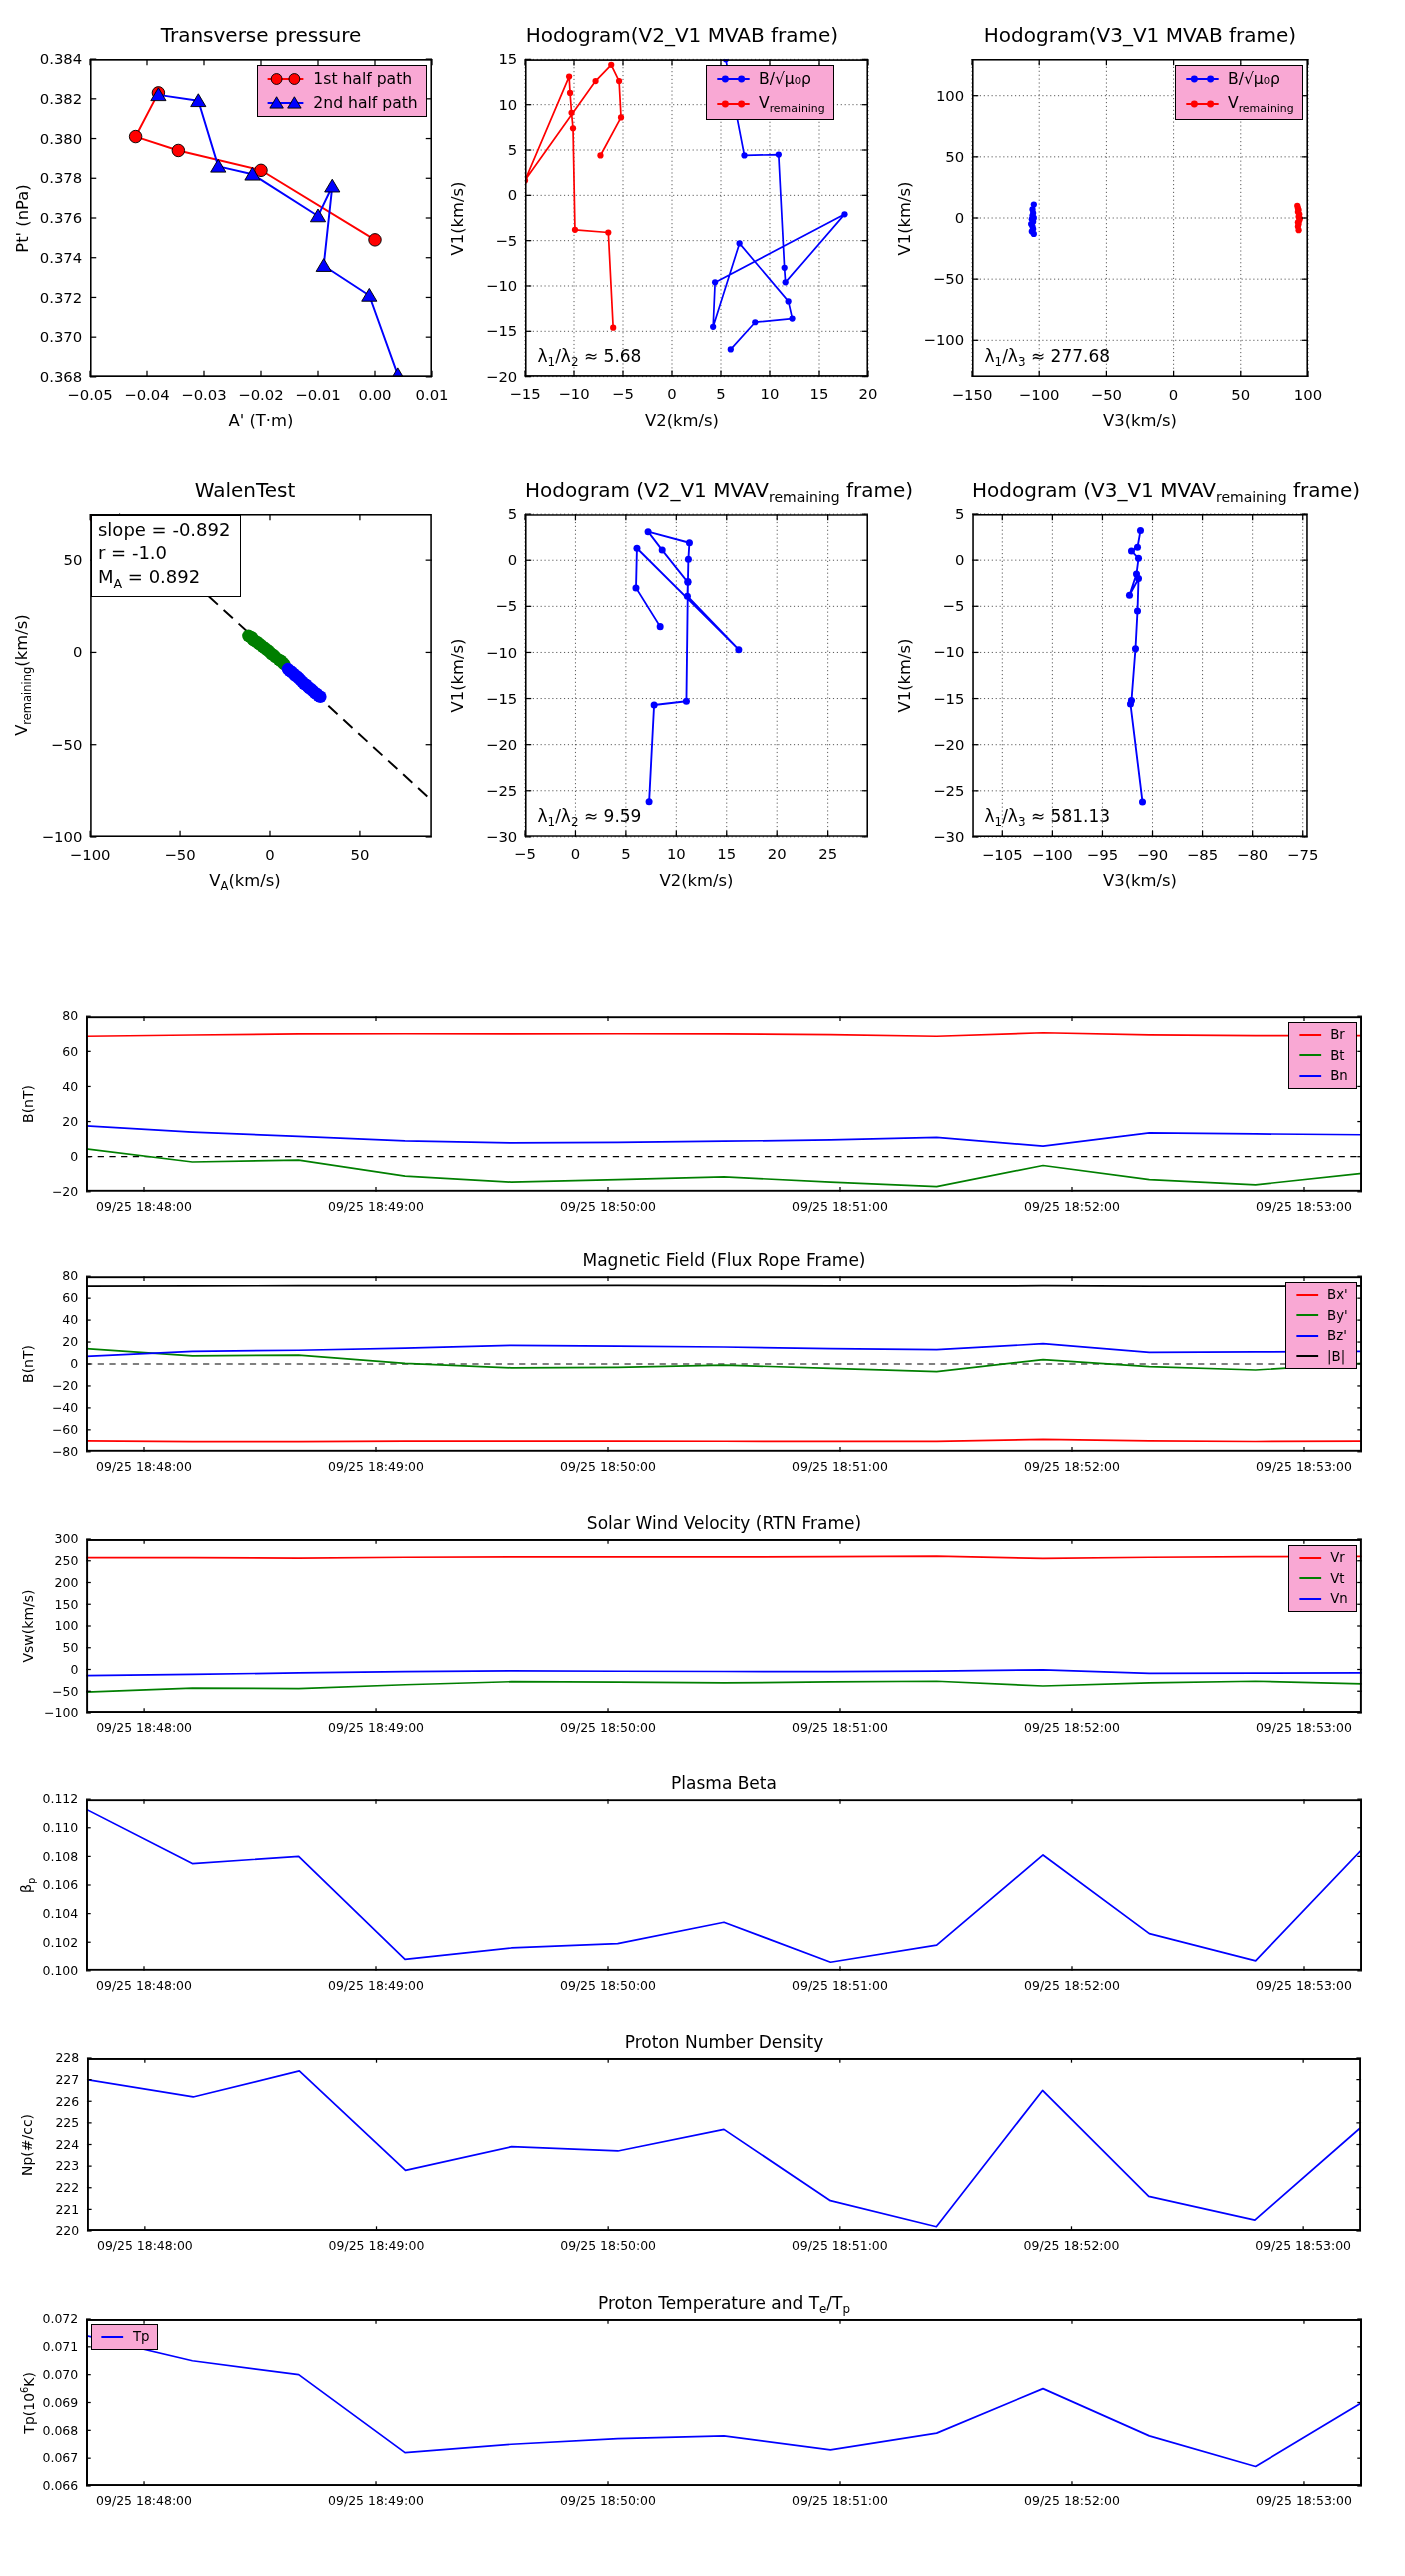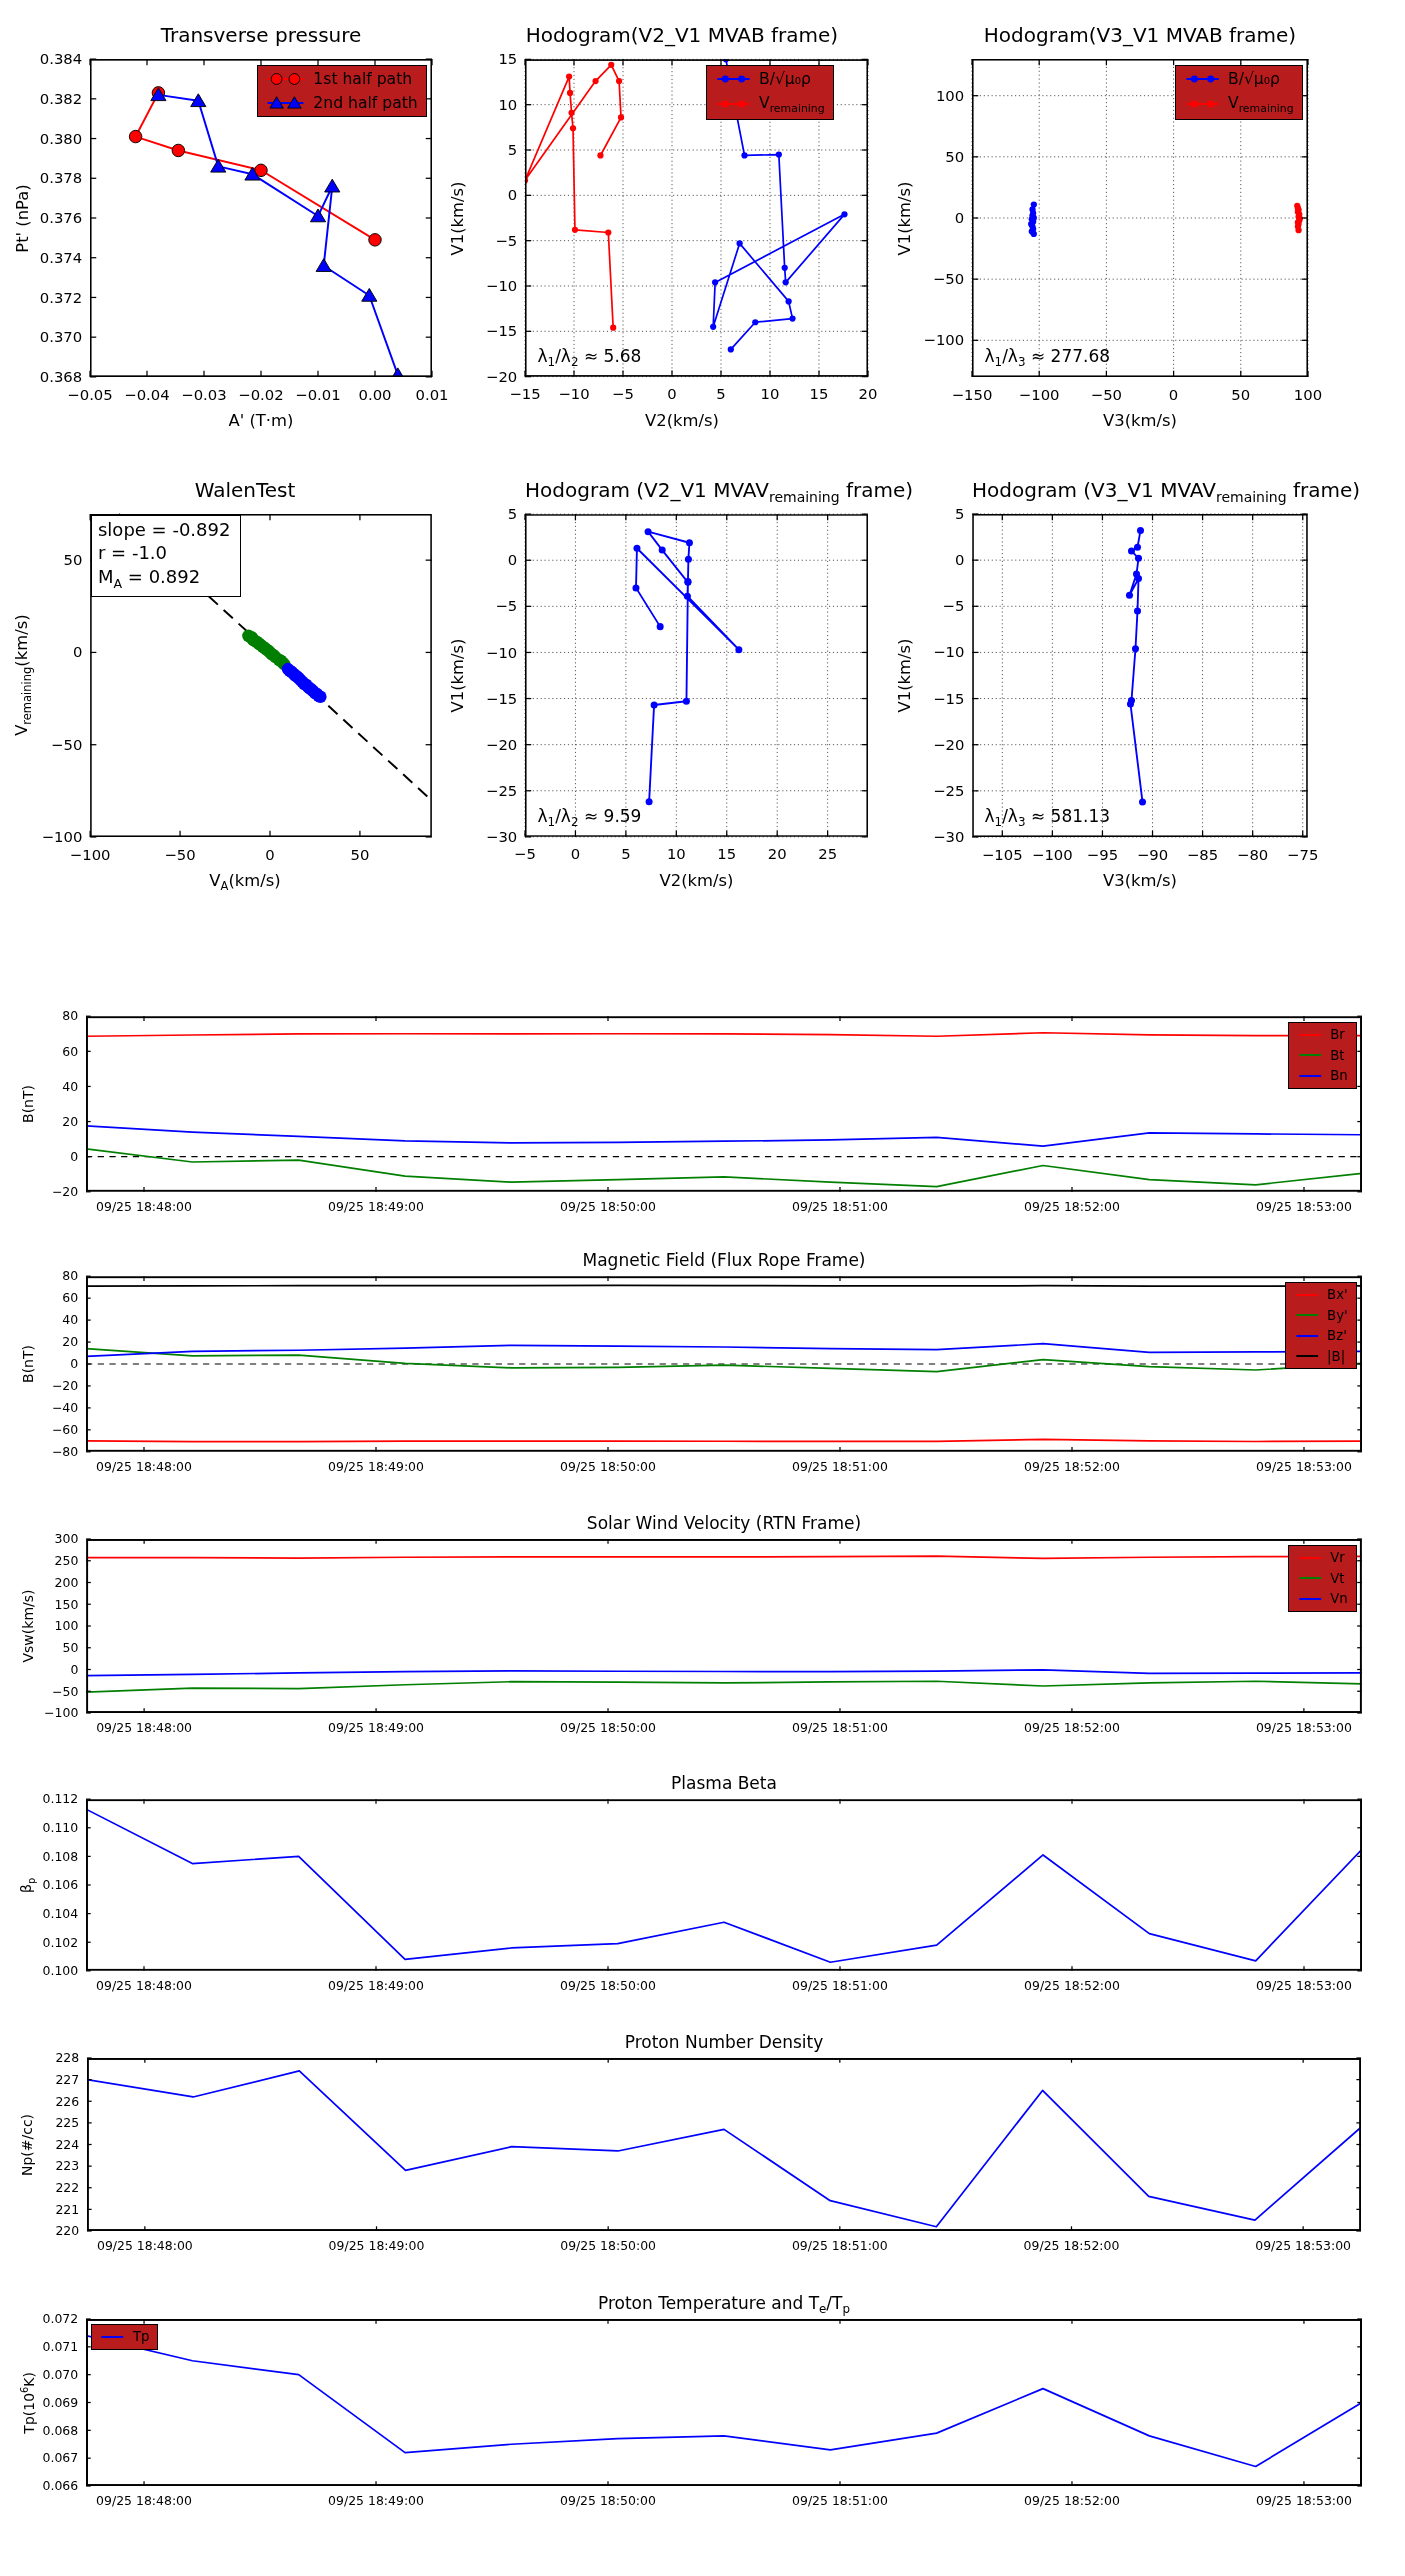--- a/index.html
+++ b/index.html
@@ -10,21 +10,21 @@
   .plot-title{position:absolute;left:0;right:0;margin:0;text-align:center;font-weight:normal;white-space:nowrap;}
   .sc .plot-title{top:-36px;font-size:20px;}
   .ts .plot-title{top:-26.5px;font-size:17px;}
   .ylabel{position:absolute;top:0;height:100%;width:31px;display:flex;align-items:center;justify-content:center;pointer-events:none;}
   .sc .ylabel{left:-83px;font-size:16.4px;}
   .ts .ylabel{left:-74px;font-size:14px;}
   .ylabel span{transform:rotate(-90deg);white-space:nowrap;display:block;}
   .xlabel{position:absolute;left:0;right:0;top:calc(100% + 34px);text-align:center;font-size:16.4px;white-space:nowrap;}
   .annotation{position:absolute;left:12.5px;bottom:7.8px;font-size:17px;}
   .walen-box{position:absolute;left:0.8px;top:0.8px;border:1.6px solid #000;background:#fff;padding:2.3px 9.4px 3.9px 6.2px;font-size:18px;line-height:1.3;white-space:nowrap;}
-  .legend{position:absolute;border:1.6px solid #000;background:#b91c1c;padding:4.7px 7.8px;display:flex;flex-direction:column;gap:5.5px;}
+  .legend{position:absolute;border:1.6px solid #000;background:#f9a8d4;padding:4.7px 7.8px;display:flex;flex-direction:column;gap:5.5px;}
   .legend.ne{top:5.5px;right:5.5px;}
   .legend.nw{top:4.7px;left:4.7px;}
   .lg-row{display:flex;align-items:center;gap:7px;white-space:nowrap;}
   .sc .lg-row{font-size:15.6px;}
   .ts .lg-row{font-size:13.3px;text-align:center;}
   sub,sup{font-size:70%;}
   text{fill:#000;}
 </style>
 </head>
 <body>

